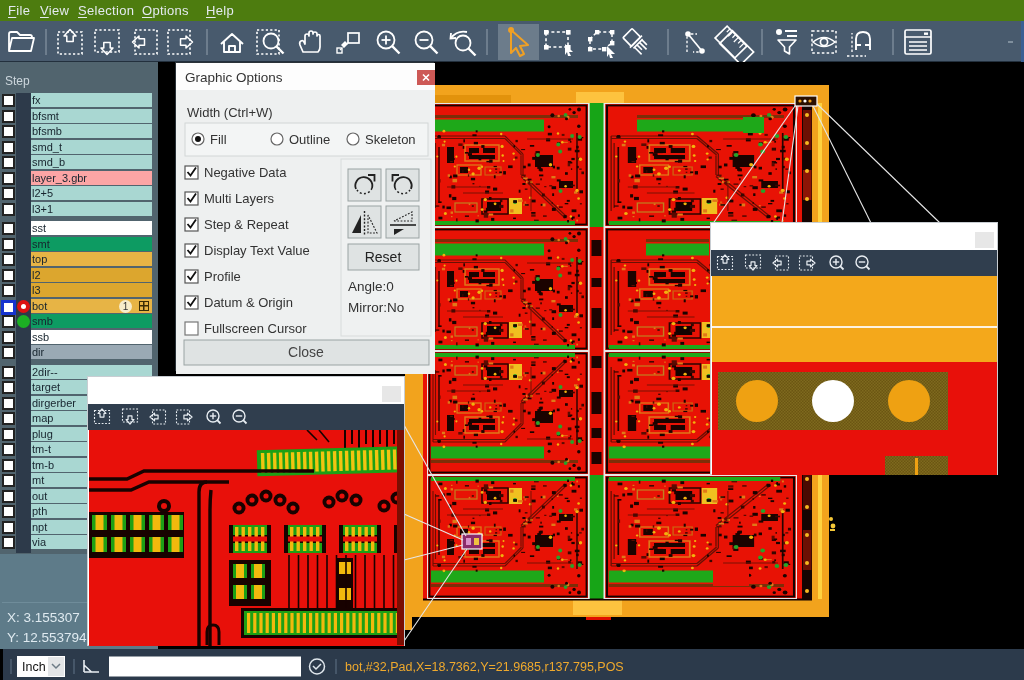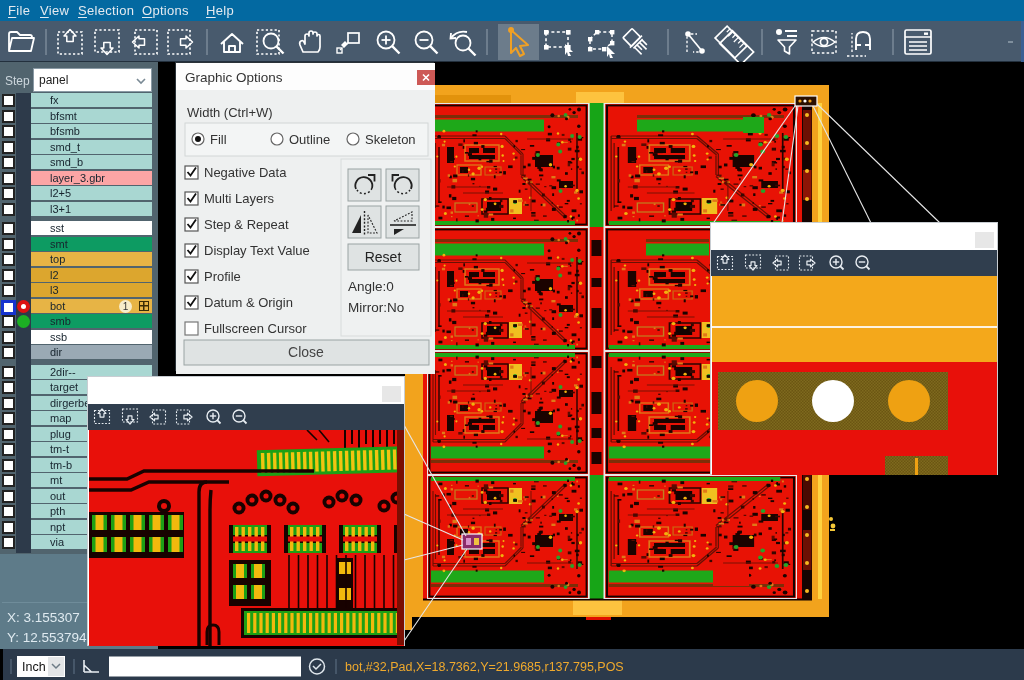--- a/index.html
+++ b/index.html
@@ -1,27 +1,27 @@
 <!DOCTYPE html>
 <html><head>
 <meta charset="utf-8">
 <style>
   * { margin:0; padding:0; box-sizing:border-box; }
   html,body { width:1024px; height:680px; overflow:hidden; background:#000; }
   body { font-family:"Liberation Sans", sans-serif; position:relative; }
   .abs { position:absolute; }
-  #menubar { left:0; top:0; width:1024px; height:21px; background:#0369a1; color:#e4eaf0; font-size:13px; letter-spacing:0.3px; }
+  #menubar { left:0; top:0; width:1024px; height:21px; background:#4d7c0f; color:#e4eaf0; font-size:13px; letter-spacing:0.3px; }
   #menubar span { position:absolute; top:3px; }
   #menubar u { text-decoration:underline; text-underline-offset:2px; }
   #toolbar { left:0; top:21px; width:1024px; height:41px; background:#485a6d; border-bottom:1px solid #23303d; }
   #rightedge { right:0; top:21px; width:3px; height:632px; background:#3a5f93; }
   #panel { left:0; top:62px; width:158px; height:587px; background:#5e7b89; }
   .row { position:absolute; left:0; width:158px; height:15px; }
   .cb { position:absolute; left:2px; top:1px; width:13px; height:13px; background:#fff; border:2px solid #222; }
-  .bar { position:absolute; left:31px; top:0px; width:121px; height:14px; font-size:11px; color:#17242e; padding-left:19px; line-height:14px; overflow:hidden; }
+  .bar { position:absolute; left:31px; top:0px; width:121px; height:14px; font-size:11px; color:#17242e; padding-left:1px; line-height:14px; overflow:hidden; }
   #darkstrip { left:16px; top:93px; width:15px; height:460px; background:#2d3a4a; }
   #statusbar { left:3px; top:649px; width:1024px; height:31px; background:#2c3a4b; }
   #coords { left:7px; top:608px; color:#dfeaf0; font-size:13.5px; line-height:20px; }
   .win { position:absolute; background:#fff; border:1px solid #c8cdd2; }
   .wtitle { position:absolute; left:0; top:0; width:100%; height:27px; background:#fff; }
   .wbtn { position:absolute; top:9px; right:3px; width:19px; height:16px; background:#e7e7e7; }
   .wtool { position:absolute; left:0; top:27px; width:100%; height:26px; background:#303e4e; }
 </style>
 </head>
 <body>
@@ -420,23 +420,20 @@
       <line x1="463" y1="545" x2="404" y2="560" stroke="#e6e6e6" stroke-width="1.1"></line>
       <line x1="467" y1="549" x2="402" y2="644" stroke="#e6e6e6" stroke-width="1.1"></line>
     </svg>
   </div>
   <div id="panel" class="abs"></div>
 <div class="abs" style="left:0;top:62px;width:158px;height:492px;background:#51646e"></div>
   <div id="darkstrip" class="abs"></div>
   <div id="rows">
     <div class="row" style="top:62px;height:31px">
       <span style="position:absolute;left:5px;top:12px;color:#cdd7dd;font-size:12px">Step</span>
-      <div style="position:absolute;left:33px;top:6px;width:119px;height:24px;background:#fff;border:1px solid #8a9aa5;font-size:12px;color:#222;line-height:22px;padding-left:5px">panel<svg style="position:absolute;right:3px;top:5px" width="14" height="14" viewBox="0 0 14 14">
-          <path d="M3 5 L7 9 L11 5" stroke="#7a8a95" stroke-width="1.6" fill="none"></path>
-        </svg></div>
     </div>
     <div class="row" style="top:93.0px">
       <div class="cb"></div>
       <div class="bar" style="background:#a9d7d2">fx</div>
     </div>
     <div class="row" style="top:108.5px">
       <div class="cb"></div>
       <div class="bar" style="background:#a9d7d2">bfsmt</div>
     </div>
     <div class="row" style="top:124.0px">

